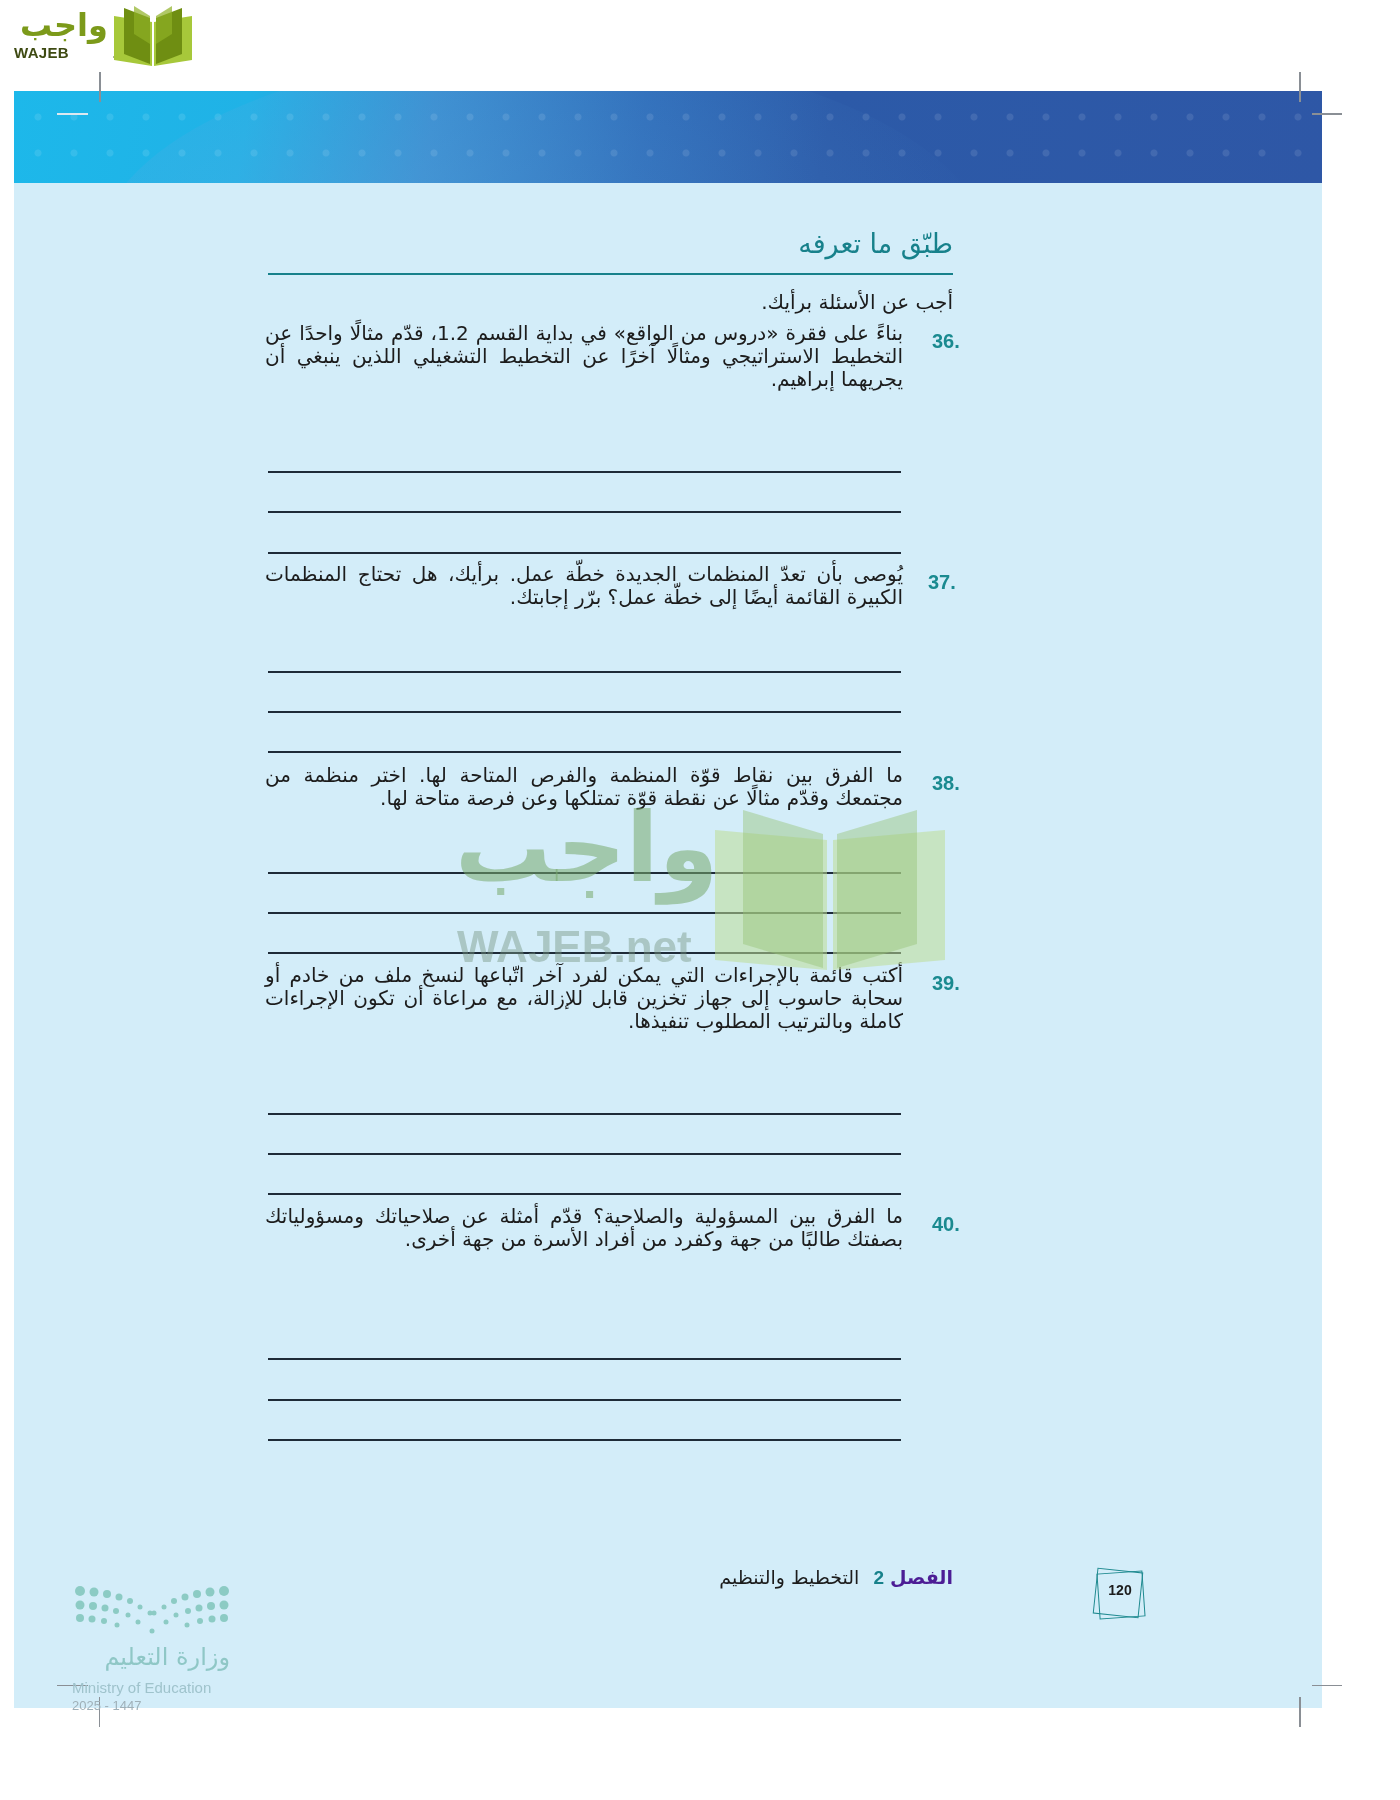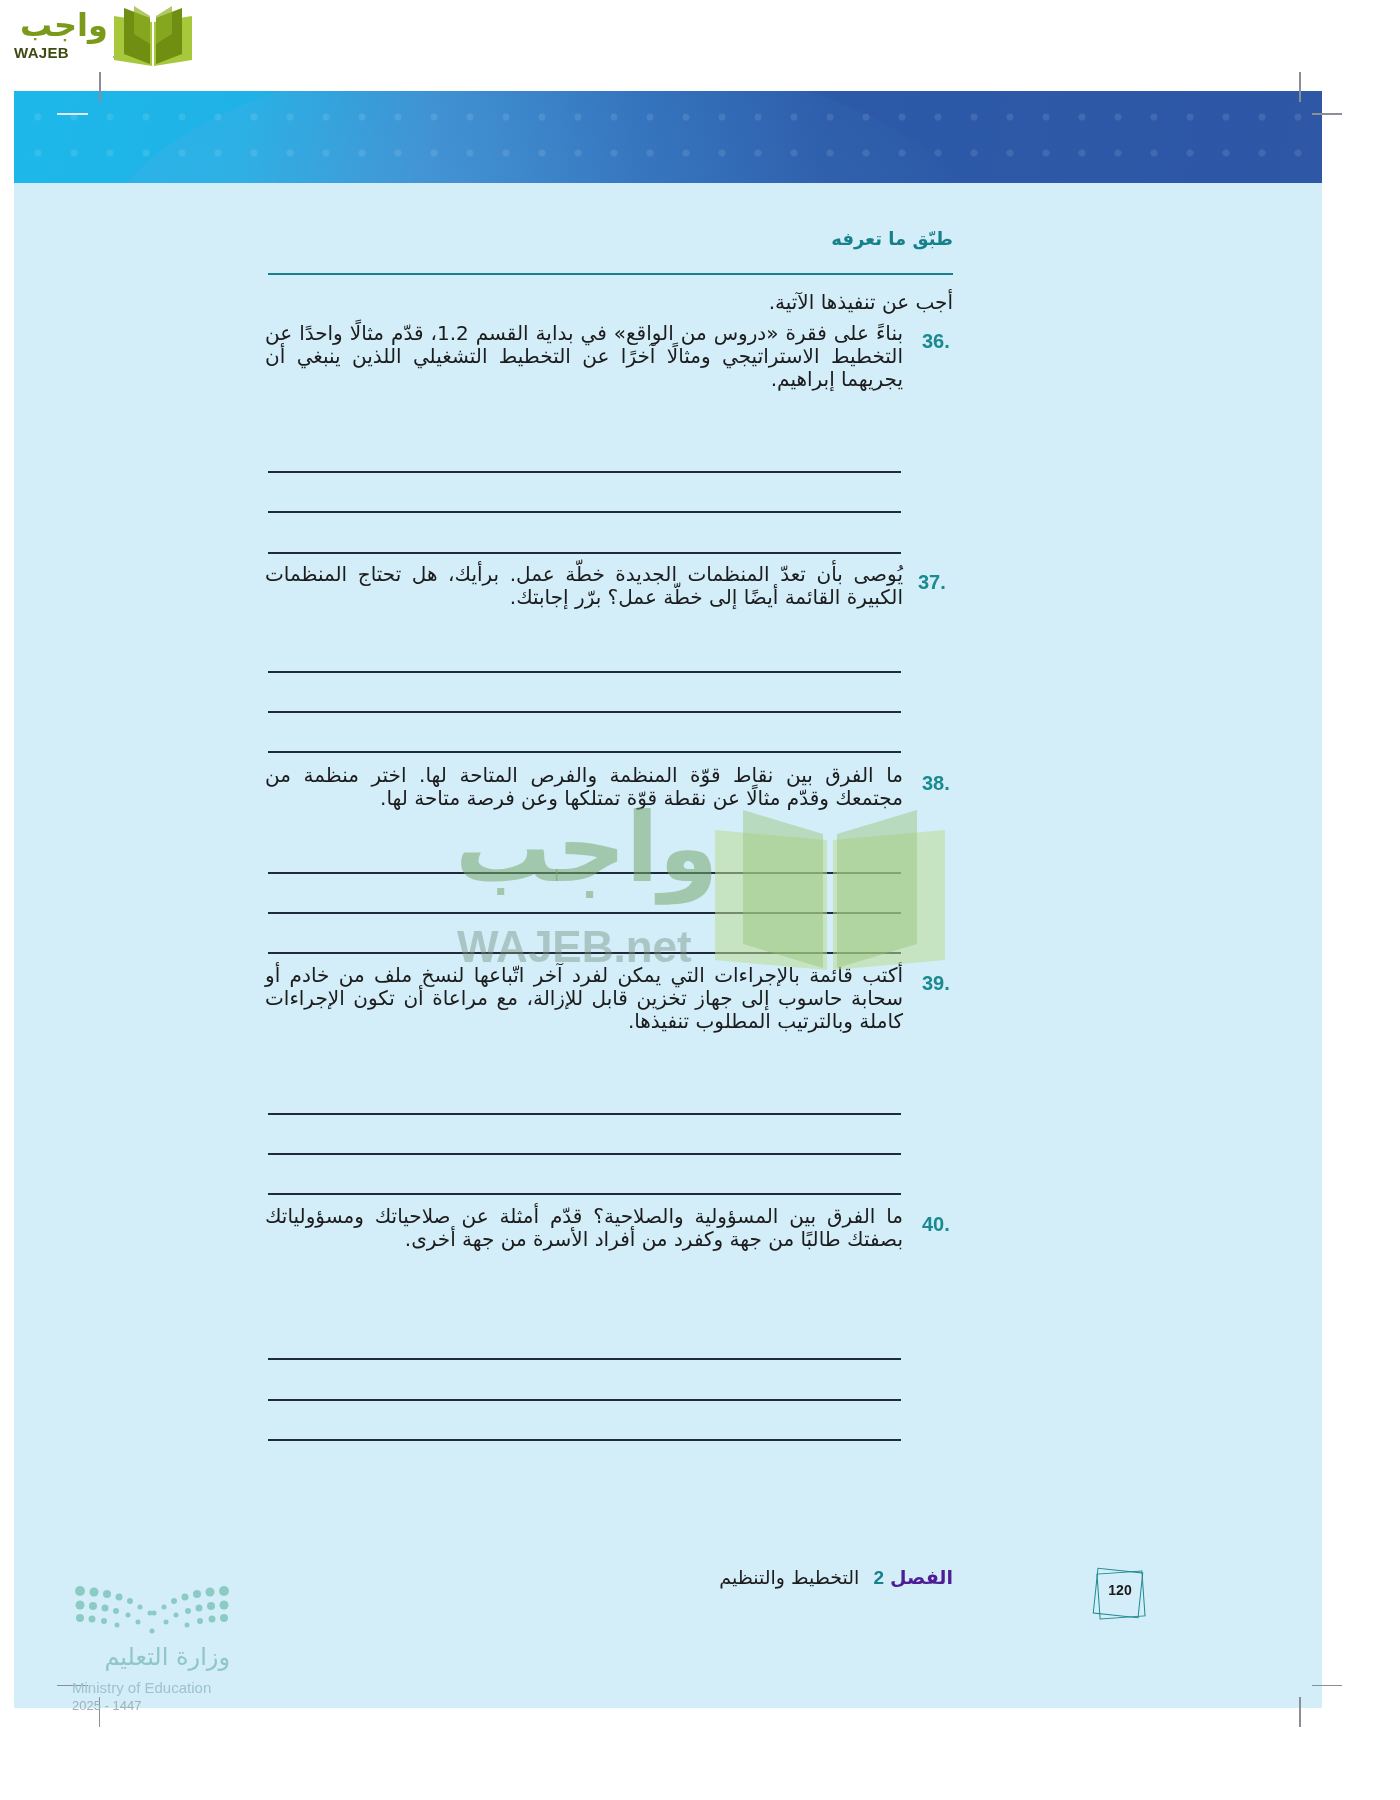--- a/index.html
+++ b/index.html
@@ -27,25 +27,25 @@
     .banner .dots { position:absolute; left:0; top:0; width:100%; height:100%;
       background-image: radial-gradient(circle, rgba(255,255,255,0.10) 3px, transparent 4px);
       background-size:36px 36px; background-position:6px 8px; }
     .banner .arc { position:absolute; left:80px; top:-40px; width:900px; height:420px; border-radius:50%;
       background: radial-gradient(ellipse at 30% 40%, rgba(90,170,225,0.35), rgba(60,120,200,0) 70%); }
 
     
     .crop { position:absolute; background:#8a8f95; }
 
     
-    .sec-title { right:447px; top:228px; font-size:18px; font-weight:bold; color:#17818b; direction:rtl; }
+    .sec-title { right:447px; top:228px; font-size:27px; font-weight:normal; color:#17818b; direction:rtl; }
     .sec-rule { left:268px; top:273px; width:685px; height:2px; background:#17818b; }
     .intro { right:447px; top:290px; font-size:20px; color:#1c1c1c; direction:rtl; }
 
-    .q-num { position:absolute; font-size:20px; font-weight:bold; color:#1a8a90; font-family:"Liberation Sans", sans-serif; direction:ltr; }
+    .q-num { position:absolute; font-size:20px; font-weight:bold; color:#1a8a90; font-family:"Liberation Sans", sans-serif; direction:ltr;margin-left:10px; }
     .q-text { position:absolute; right:497px; width:638px; font-size:20px; line-height:23px; color:#1c1c1c; direction:rtl; text-align:justify; text-align-last:right; }
     .ans-line { position:absolute; left:268px; width:633px; height:2px; background:#1e2b38; }
 
     
     .wm { left:445px; top:810px; width:520px; height:170px; pointer-events:none; }
     .wm .ar { position:absolute; left:10px; top:-18px; font-size:96px; font-weight:bold; color:rgba(120,170,110,0.55); font-family:"DejaVu Sans", sans-serif; }
     .wm .en { position:absolute; left:12px; top:112px; font-size:44px; font-weight:bold; color:rgba(120,150,130,0.45); font-family:"Liberation Sans", sans-serif; }
     .wm svg { position:absolute; left:270px; top:-10px; }
 
     
@@ -91,21 +91,21 @@
 <div class="crop" style="left:57px;top:113px;width:31px;height:2px;background:#dde8f0;"></div>
 <div class="crop" style="left:1299px;top:72px;width:2px;height:30px;"></div>
 <div class="crop" style="left:1312px;top:113px;width:30px;height:2px;"></div>
 <div class="crop" style="left:1312px;top:1685px;width:30px;height:1px;"></div>
 <div class="crop" style="left:1299px;top:1697px;width:2px;height:30px;"></div>
 <div class="crop" style="left:57px;top:1685px;width:31px;height:1px;"></div>
 <div class="crop" style="left:99px;top:1697px;width:1px;height:30px;"></div>
 
 <div class="abs sec-title">طبّق ما تعرفه</div>
 <div class="abs sec-rule"></div>
-<div class="abs intro">أجب عن تنفيذها الآتية.</div>
+<div class="abs intro">أجب عن الأسئلة برأيك.</div>
 
 <div>
   <span class="q-num" style="left:922px;top:330px;">36.</span>
   <div class="q-text" style="top:322px;">بناءً على فقرة «دروس من الواقع» في بداية القسم 1.2، قدّم مثالًا واحدًا عن التخطيط الاستراتيجي ومثالًا آخرًا عن التخطيط التشغيلي اللذين ينبغي أن يجريهما إبراهيم.</div>
   <div class="ans-line" style="top:471px;"></div>
   <div class="ans-line" style="top:511px;"></div>
   <div class="ans-line" style="top:552px;"></div>
 </div>
 
 <div>

